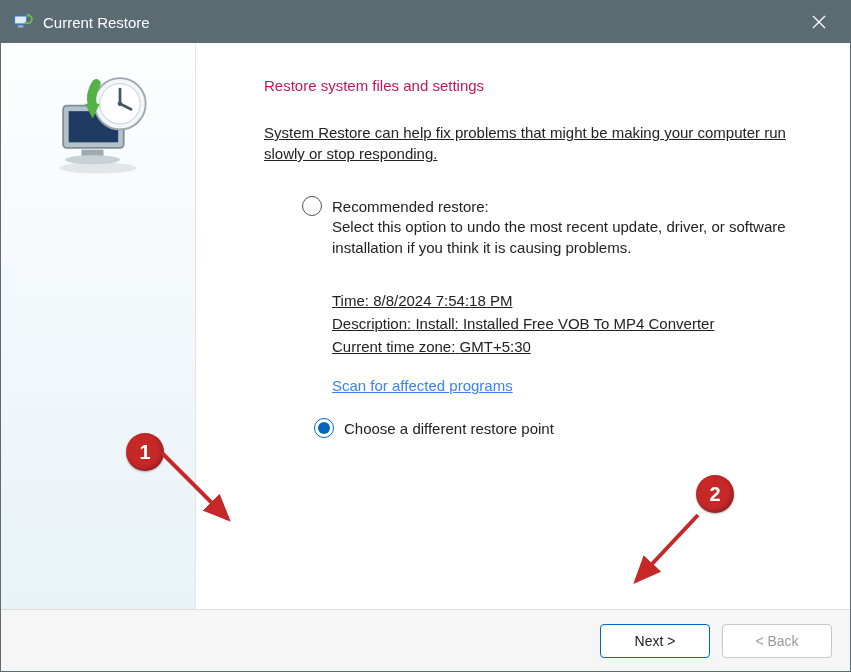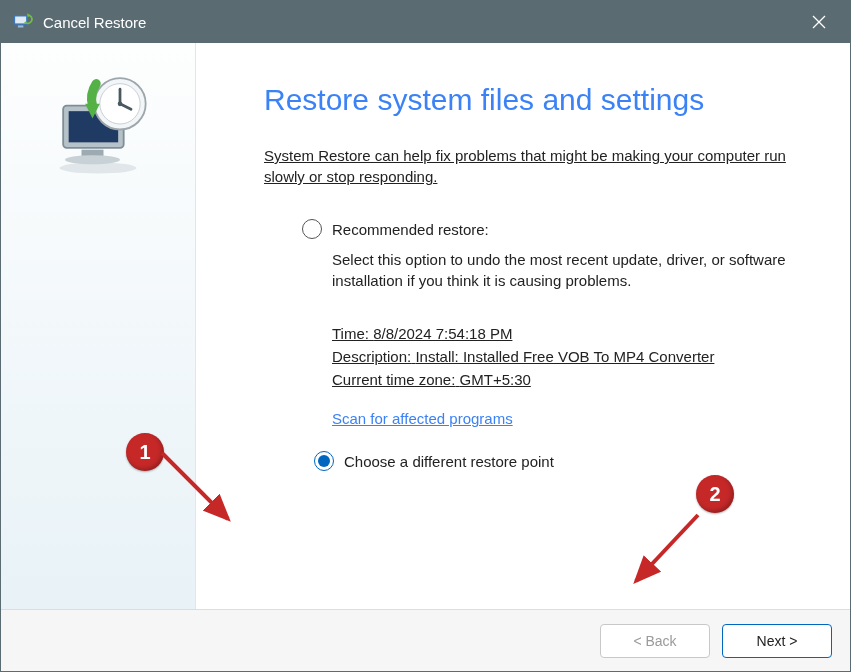--- a/index.html
+++ b/index.html
@@ -56,31 +56,31 @@
   }
   .restore-icon { width: 110px; height: 110px; }
   .main {
     flex: 1;
     padding: 24px 46px 20px 68px;
     color: #222;
     font-size: 15px;
     position: relative;
   }
   .main h1 {
-    font-size: 30px;
+    font-size: 15px;
     font-weight: 400;
-    color: #3b82f6;
-    margin: 16px 0 28px 0;
+    color: #be185d;
+    margin: 10px 0 28px 0;
   }
   .para { margin: 0 0 18px 0; line-height: 1.4; text-decoration: underline; }
   .options { margin-top: 32px; margin-left: 38px; }
   .opt-row {
     display: flex;
     align-items: center;
-    margin-bottom: 10px;
+    margin-bottom: 0;
   }
   .radio {
     width: 20px; height: 20px;
     border: 1.5px solid #555;
     border-radius: 50%;
     margin-right: 10px;
     position: relative;
     flex-shrink: 0;
     background: #fff;
   }
@@ -161,21 +161,21 @@
   <div class="titlebar">
     <span class="app-icon">
       <svg viewBox="0 0 32 32" width="22" height="22">
         <rect x="4" y="6" width="20" height="14" rx="2" fill="#3a78c2"></rect>
         <rect x="6" y="8" width="16" height="10" fill="#dfeaf5"></rect>
         <rect x="10" y="21" width="8" height="3" fill="#99b9d8"></rect>
         <path d="M24 6 a6 6 0 1 1 -4 10" fill="none" stroke="#6fbf44" stroke-width="2.5"></path>
         <polygon points="24,3 28,7 24,9" fill="#6fbf44"></polygon>
       </svg>
     </span>
-    <span class="title-text">Cancel Restore</span>
+    <span class="title-text">Current Restore</span>
     <span class="spacer"></span>
     <div class="close-btn">
       <svg width="14" height="14" viewBox="0 0 14 14">
         <line x1="1" y1="1" x2="13" y2="13" stroke="#fff" stroke-width="1.2"></line>
         <line x1="13" y1="1" x2="1" y2="13" stroke="#fff" stroke-width="1.2"></line>
       </svg>
     </div>
   </div>
 
   <div class="content-area">
@@ -248,17 +248,17 @@
           <marker id="ah2" markerWidth="8" markerHeight="8" refX="6" refY="3" orient="auto">
             <polygon points="0,0 7,3 0,6" fill="#c62828"></polygon>
           </marker>
         </defs>
         <line x1="72" y1="6" x2="10" y2="72" stroke="#c62828" stroke-width="4" marker-end="url(#ah2)"></line>
       </svg>
     </div>
   </div>
 
   <div class="footer">
+    <div class="btn primary">Next &gt;</div>
     <div class="btn disabled">&lt; Back</div>
-    <div class="btn primary">Next &gt;</div>
   </div>
 
 </div>
 
 </body></html>

